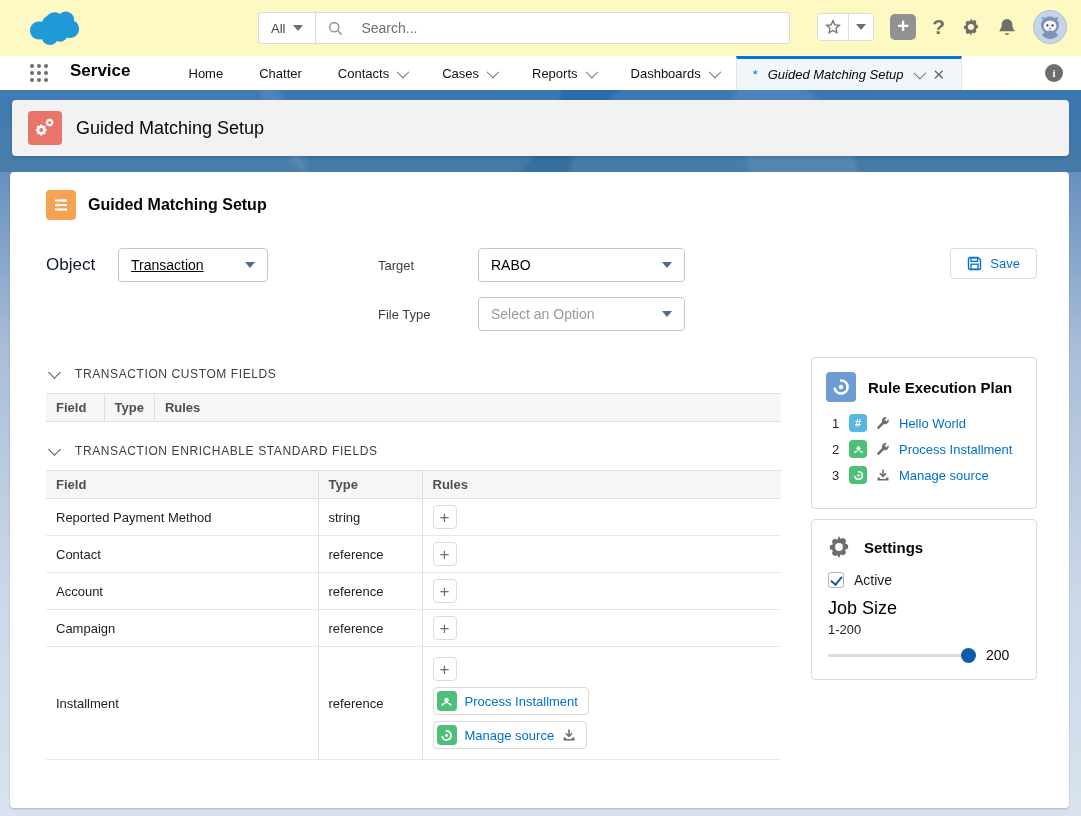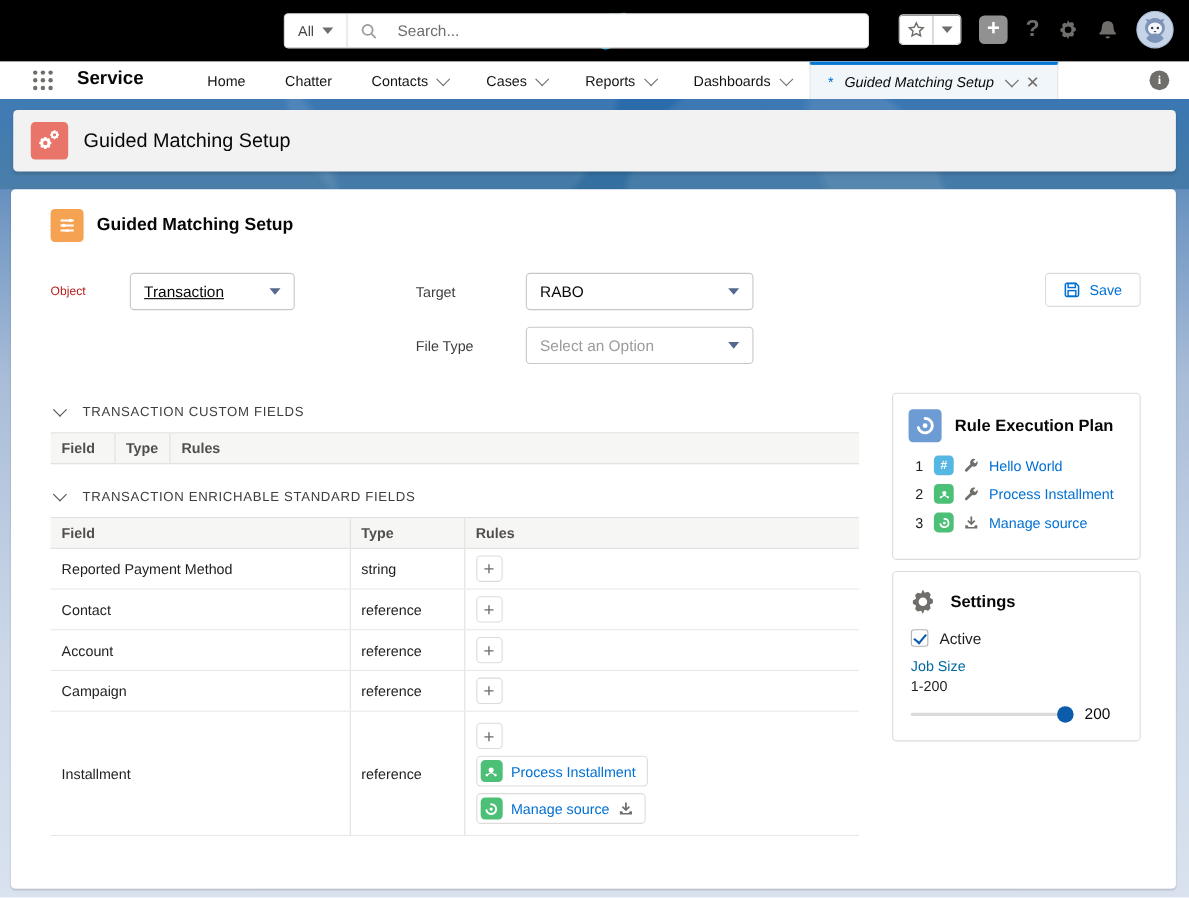--- a/index.html
+++ b/index.html
@@ -1,20 +1,20 @@
 <!DOCTYPE html>
 <html><head>
 <meta charset="utf-8">
 <style>
   * { margin:0; padding:0; box-sizing:border-box; }
   html,body { width:1081px; height:816px; font-family:"Liberation Sans", sans-serif; background:#fff; overflow:hidden; }
   .screen { width:1081px; height:816px; display:flex; flex-direction:column; }
 
   
-  .gheader { height:56px; background:#000000; display:flex; align-items:center; position:relative; flex:0 0 auto;justify-content:center; }
+  .gheader { height:56px; background:#fef9c3; display:flex; align-items:center; position:relative; flex:0 0 auto; }
   .sf-logo { margin-left:24px; width:56px; height:38px; }
   .search-wrap { position:absolute; left:258px; top:12px; width:532px; height:32px; border:1px solid #dddbda; border-radius:4px; display:flex; align-items:center; background:#fff; }
   .scope { display:flex; align-items:center; gap:8px; padding:0 12px; height:100%; border-right:1px solid #dddbda; color:#444; font-size:13px; cursor:pointer; }
   .caret-down { width:0; height:0; border-left:5px solid transparent; border-right:5px solid transparent; border-top:6px solid #706e6b; display:inline-block; }
   .search-inner { display:flex; align-items:center; gap:18px; padding:0 12px; flex:1; }
   .search-input { border:none; outline:none; font-size:14px; color:#080707; flex:1; font-family:inherit; }
   .search-input::placeholder { color:#706e6b; }
   .gactions { position:absolute; right:14px; top:10px; display:flex; align-items:center; gap:16px; }
   .fav-group { display:flex; border:1px solid #dddbda; border-radius:4px; overflow:hidden; height:28px; }
   .fav-star, .fav-caret { display:flex; align-items:center; justify-content:center; padding:0 7px; cursor:pointer; background:#fff; }
@@ -51,21 +51,21 @@
   .page-title { font-size:18px; color:#080707; }
 
   .content-card { position:absolute; left:10px; right:12px; top:82px; bottom:8px; background:#fff; border-radius:4px; box-shadow:0 1px 2px rgba(0,0,0,.2); padding:18px 32px 0 36px; overflow:hidden; }
   .card-title-row { display:flex; align-items:center; gap:12px; margin-bottom:28px; }
   .card-icon { width:30px; height:30px; border-radius:4px; background:#f5a352; display:flex; align-items:center; justify-content:center; }
   .card-title { font-size:16px; font-weight:bold; color:#080707; }
 
   
   .form-row { display:flex; align-items:flex-start; margin-bottom:26px; }
   .fgroup { display:flex; align-items:center; gap:0; }
-  .flabel { font-size:11px; color:#b91c1c; width:72px; }
+  .flabel { font-size:17px; color:#0f172a; width:72px; }
   .flabel2 { font-size:13px; color:#3e3e3c; width:100px; }
   .select { border:1px solid #c9c7c5; border-radius:4px; height:34px; display:flex; align-items:center; justify-content:space-between; padding:0 12px; font-size:14px; color:#080707; background:#fff; cursor:pointer; }
   .select .caret-down { border-top-color:#54698d; }
   .sel-object { width:150px;text-decoration:underline; }
   .sel-target { width:207px; }
   .placeholder { color:#9b9b9b; }
   .col2 { display:flex; flex-direction:column; gap:15px; margin-left:110px; }
   .col2 .fgroup { gap:0; }
   .save-btn { margin-left:auto; display:flex; align-items:center; gap:8px; border:1px solid #dddbda; background:#fff; color:#0070d2; font-size:13px; padding:7px 16px; border-radius:4px; cursor:pointer; font-family:inherit; }
 
@@ -97,21 +97,21 @@
   .plan-item { display:flex; align-items:center; gap:9px; margin:8px 0 8px 6px; font-size:13px; }
   .plan-num { color:#222; width:8px; }
   .mini-icon { width:18px; height:18px; border-radius:4px; display:flex; align-items:center; justify-content:center; color:#fff; font-size:11px; font-weight:bold; }
   .mi-blue { background:#55b7e2; } .mi-green { background:#4bc076; }
   .plan-link { color:#0070d2; cursor:pointer; }
 
   .settings-row { display:flex; align-items:center; gap:10px; margin:4px 0 10px 2px; }
   .checkbox { width:16px; height:16px; border:1px solid #b5b3b1; border-radius:3px; background:#fff; position:relative; cursor:pointer; }
   .checkbox.checked::after { content:""; position:absolute; left:4px; top:1px; width:5px; height:9px; border-right:2px solid #0b5cab; border-bottom:2px solid #0b5cab; transform:rotate(40deg); }
   .cb-label { font-size:14px; color:#222; }
-  .js-label { font-size:13px; color:#0369a1; margin-left:2px; }
+  .js-label { font-size:18px; color:#000000; margin-left:2px; }
   .js-range { font-size:13px; color:#222; margin:3px 0 10px 2px; }
   .slider-row { display:flex; align-items:center; gap:10px; margin-left:2px; }
   .slider { position:relative; width:148px; height:14px; cursor:pointer; }
   .slider .track { position:absolute; top:6px; left:0; right:0; height:3px; background:#dddbda; border-radius:2px; }
   .slider .thumb { position:absolute; top:0; right:0; width:15px; height:15px; border-radius:50%; background:#0b5cab; }
   .slider-val { font-size:14px; color:#080707; }
 
   svg { display:block; }
 </style>
 </head>

